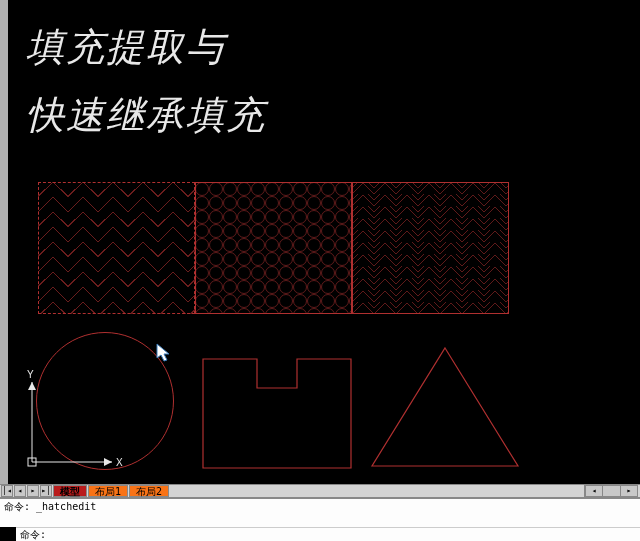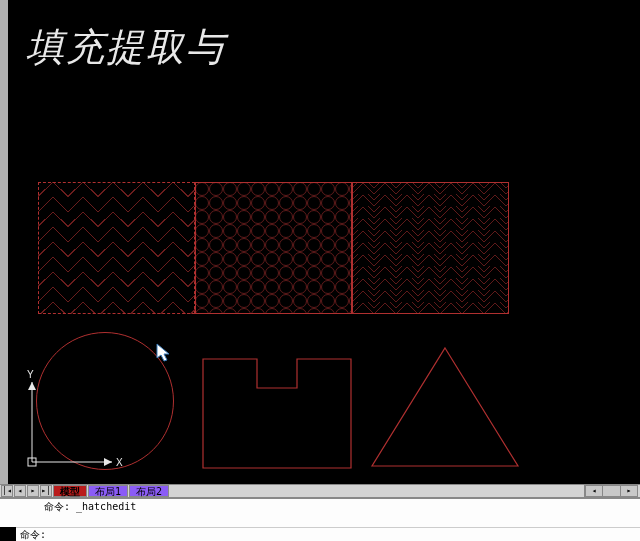--- a/index.html
+++ b/index.html
@@ -129,21 +129,21 @@
     text-align: center;
     color: #000;
     cursor: pointer;
     margin-left: 1px;
   }
   .tab {
     padding: 0 6px;
     height: 12px;
     line-height: 12px;
     border: 1px solid #888;
-    background: #8b5cf6;
+    background: #f97316;
     color: #000;
     cursor: pointer;
     margin-left: 1px;
   }
   .tab.active {
     background: #b91c1c;
     font-weight: bold;
   }
   .tab-spacer { flex: 1; }
   .tab-scroll {
@@ -168,21 +168,21 @@
     height: 29px;
     background: #fdfdfd;
     font-size: 10px;
     font-family: "SimSun", monospace;
     color: #000;
     padding: 1px 4px;
     line-height: 13px;
     border-top: 1px solid #888;
     overflow: hidden;
   }
-  .cmd-log div { white-space: pre; margin-left: 40px; }
+  .cmd-log div { white-space: pre; }
 
   
   .cmd-input-row {
     position: absolute;
     top: 527px;
     left: 16px;
     width: 640px;
     height: 14px;
     background: #fdfdfd;
     font-size: 10px;
@@ -202,20 +202,21 @@
     background: transparent;
   }
 </style>
 </head>
 <body>
 
 <div class="canvas-area">
   <div class="canvas-inner">
 
     <div class="title-text title-line1">填充提取与</div>
+    <div class="title-text title-line2">快速继承填充</div>
 
     <div class="hatch-row">
 
       <div class="hatch-box">
         <svg width="157" height="132">
           <defs>
             <pattern id="hb1" width="30" height="30" patternUnits="userSpaceOnUse">
               <path d="M0 30 L15 15 L30 30 M0 15 L15 0 L30 15 M0 0 L7 -7 M23 -7 L30 0" stroke="#6a1d1d" stroke-width="1" fill="none"></path>
               <path d="M-8 22 L7 7 M23 7 L38 22 M-8 7 L7 -8 M23 -8 L38 7" stroke="#6a1d1d" stroke-width="1" fill="none"></path>
             </pattern>

